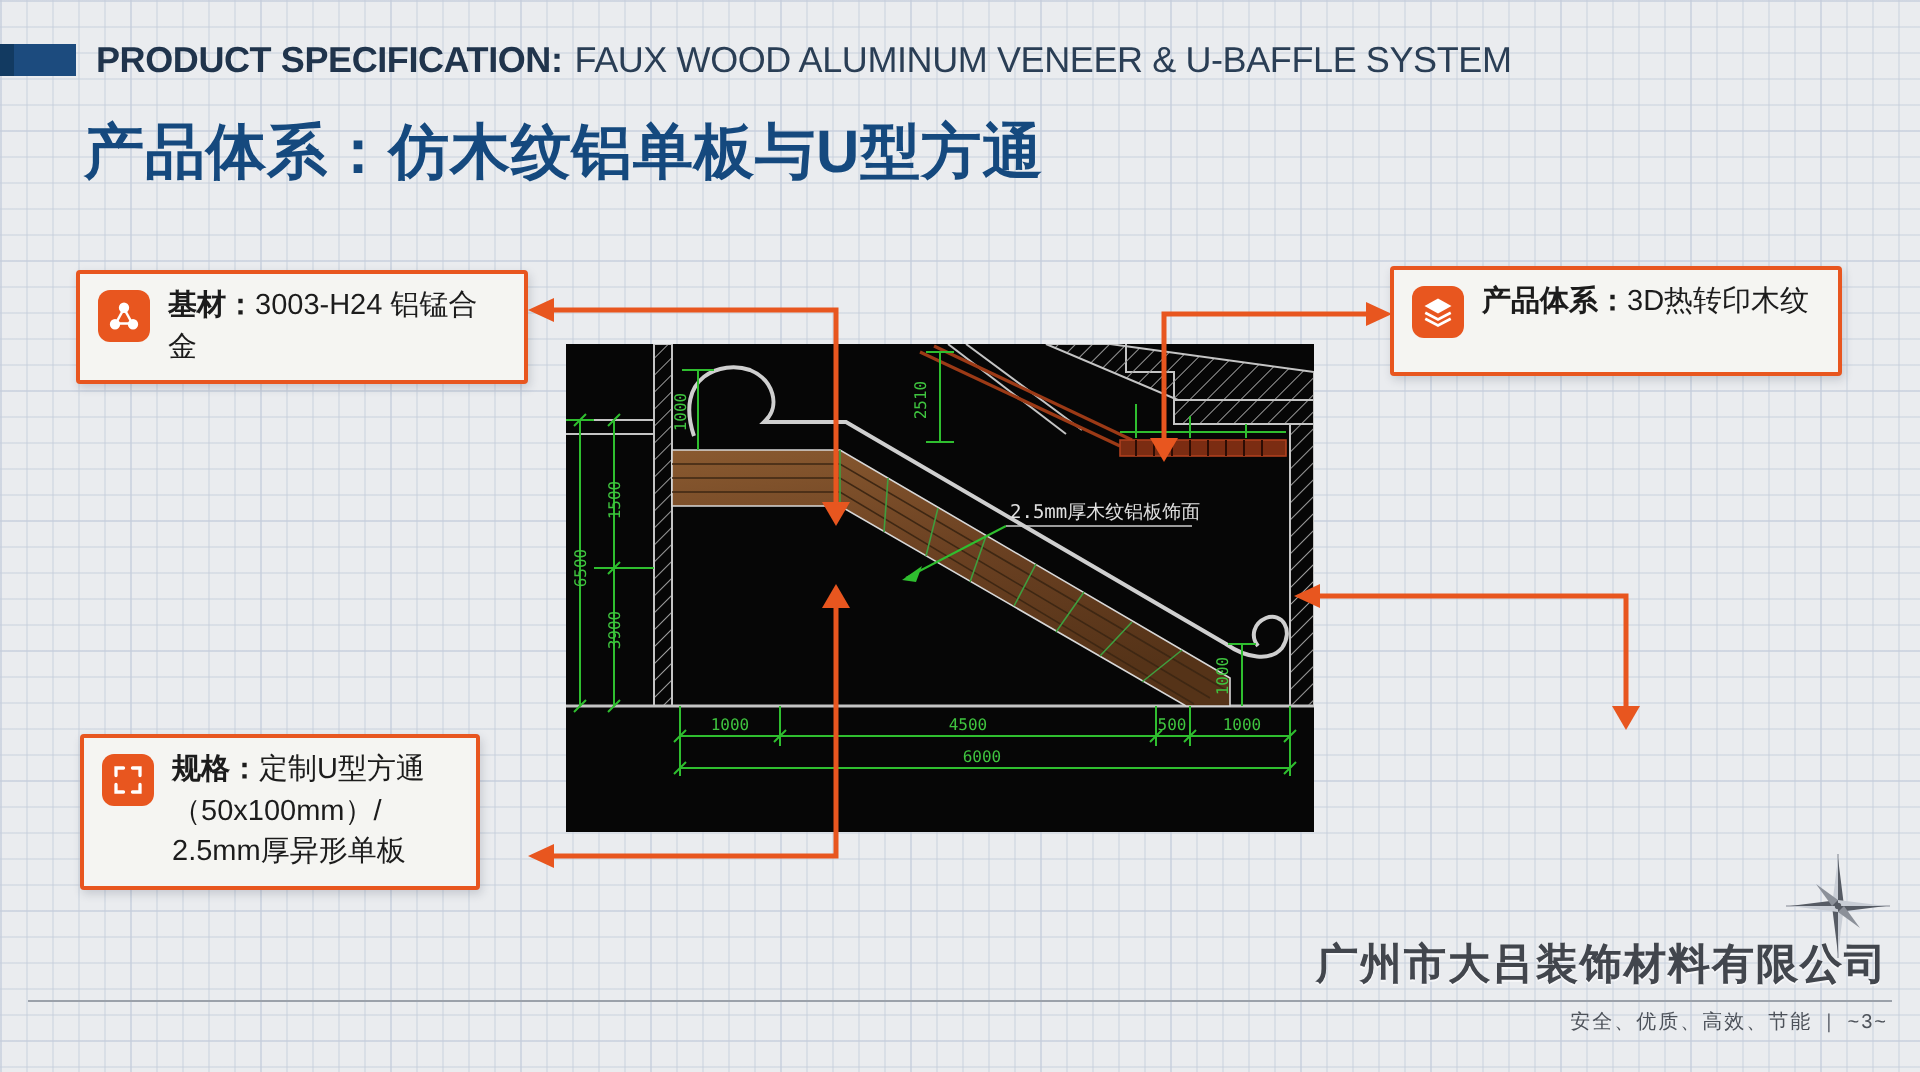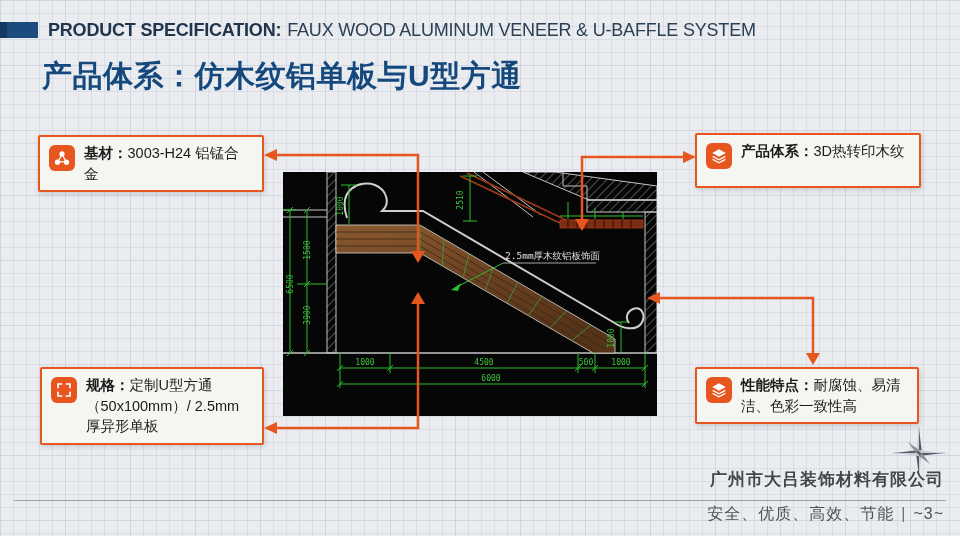--- a/index.html
+++ b/index.html
@@ -29,30 +29,30 @@
     box-shadow:1px 2px 5px rgba(40,50,70,.18);
     display:flex;align-items:flex-start;gap:9px;padding:6px 9px;box-sizing:border-box;
     font-size:14.5px;line-height:1.42;color:#1c1c1c;
   }
   .callout .ic{flex:0 0 26px;width:26px;height:26px;border-radius:6px;background:#E8561F;
     display:flex;align-items:center;justify-content:center;margin-top:2px;}
   .callout b{font-weight:700;}
   .callout .ln2{padding-left:14px;}
   #box-material{left:38px;top:135px;width:226px;min-height:53px;}
   #box-surface{left:695px;top:133px;width:226px;min-height:55px;}
-  #box-spec{left:40px;top:367px;width:224px;min-height:68px;}
+  #box-spec{left:40px;top:367px;width:200px;min-height:68px;}
   #box-perf{left:695px;top:367px;width:224px;min-height:55px;}
   
   #cad{left:283px;top:172px;width:374px;height:244px;background:#060606;}
   
   #connectors{left:0;top:0;width:960px;height:536px;pointer-events:none;z-index:40;}
-  #company{right:16px;top:468px;font-size:17px;font-weight:700;color:#42464d;
+  #company{right:16px;top:468px;font-size:21px;font-weight:700;color:#42464d;
     text-shadow:0 1px 0 rgba(255,255,255,.6);letter-spacing:1px;}
   #footer-rule{left:14px;top:500px;width:932px;height:1px;background:#9ba1aa;}
-  #slogan{right:16px;top:504px;font-size:16px;color:#4d525a;letter-spacing:1px;}
+  #slogan{right:16px;top:504px;font-size:10px;color:#4d525a;letter-spacing:1px;}
   #slogan .sep{margin:0 7px;color:#6a6f78;}
   #compass{right:14px;top:426px;}
   text{font-family:"DejaVu Sans Mono","Liberation Mono",monospace;}
 </style>
 </head>
 <body>
 
 <div id="slide">
 
   <div class="abs" id="accent-bar"></div>
@@ -93,30 +93,20 @@
       <svg width="18" height="18" viewBox="0 0 24 24" fill="none" stroke="#fff" stroke-width="2.2" stroke-linecap="round">
           <path d="M4 9 V4 H9"></path>
           <path d="M15 4 H20 V9"></path>
           <path d="M20 15 V20 H15"></path>
           <path d="M9 20 H4 V15"></path>
         </svg>
     </span>
     <span><b>规格：</b><span>定制U型方通（50x100mm）/ 2.5mm厚异形单板</span></span>
   </div>
 
-  <div class="abs callout" id="box-perf">
-    <span class="ic">
-      <svg width="18" height="18" viewBox="0 0 24 24">
-          <path d="M12 3 L21 8 L12 13 L3 8 Z" fill="#fff"></path>
-          <path d="M3.5 12.5 L12 17 L20.5 12.5" fill="none" stroke="#fff" stroke-width="1.8"></path>
-          <path d="M3.5 16.5 L12 21 L20.5 16.5" fill="none" stroke="#fff" stroke-width="1.8"></path>
-        </svg>
-    </span>
-    <span><b>性能特点：</b><span>耐腐蚀、易清洁、色彩一致性高</span></span>
-  </div>
 
   <div class="abs" id="cad">
     <svg width="374" height="244" viewBox="0 0 374 244">
       <defs>
         <pattern id="hatch" width="6" height="6" patternUnits="userSpaceOnUse" patternTransform="rotate(45)">
           <line x1="0" y1="0" x2="0" y2="6" stroke="#9a9a9a" stroke-width="1"></line>
         </pattern>
         <linearGradient id="wood" x1="0" y1="0" x2="0.3" y2="1">
           <stop offset="0" stop-color="#8a5a30"></stop>
             <stop offset="0.5" stop-color="#6b4122"></stop>

